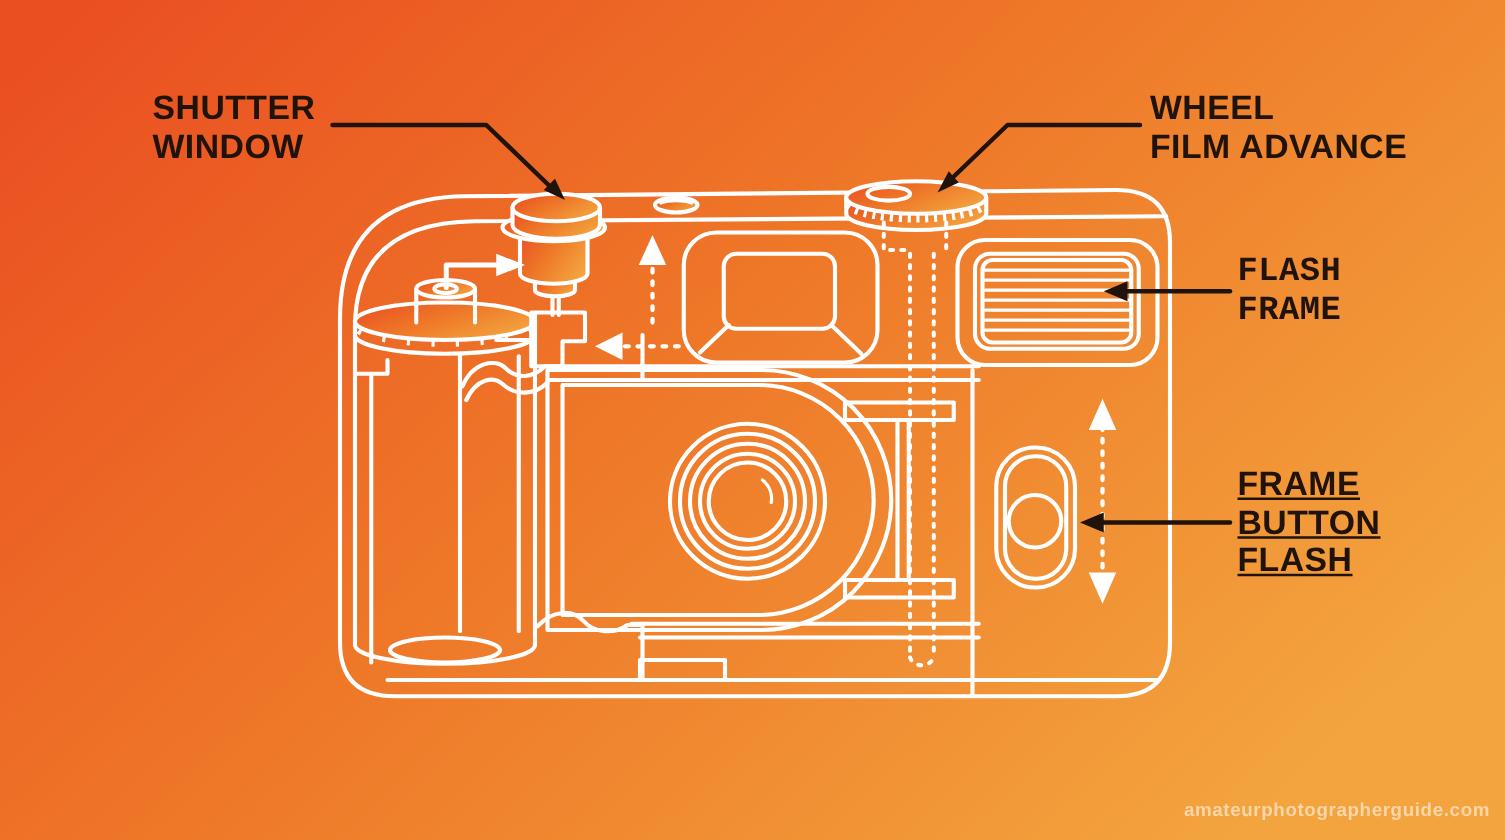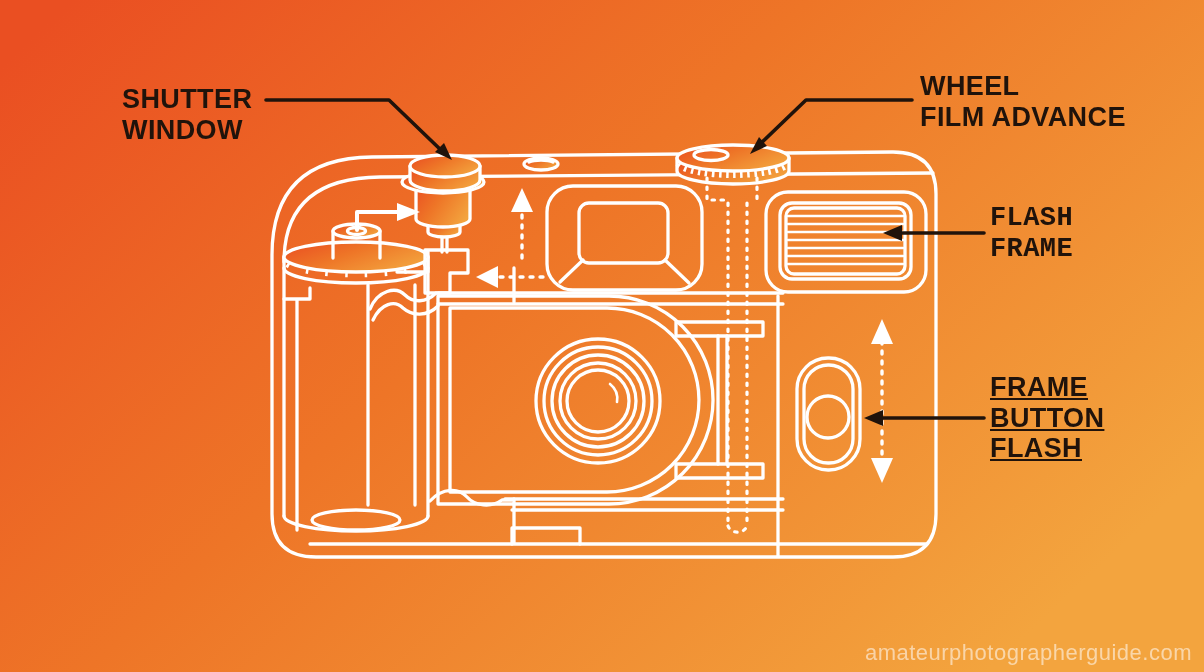--- a/index.html
+++ b/index.html
@@ -13,22 +13,22 @@
     line-height:1.13;
     letter-spacing:.4px;
     color:#20130b;
     white-space:nowrap;
     font-family:"Liberation Sans",sans-serif;
   }
   .watermark{
     position:absolute;
     top:640px;
     right:12px;
-    font-size:22px;
-    font-weight:400;
+    font-size:15px;
+    font-weight:700;
     letter-spacing:.5px;
     color:rgba(255,255,255,0.55);
     font-family:"Liberation Sans",sans-serif;
   }
 </style>
 </head>
 <body>
 
 <div class="stage">
 
@@ -188,21 +188,21 @@
       <path d="M 984,233 L 899,233"></path>
       <polygon points="883,233 902,225 902,241" fill="#20130b" stroke="none"></polygon>
     </g>
     <g>
       <path d="M 984,418 L 880,418"></path>
       <polygon points="864,418 883,410 883,426" fill="#20130b" stroke="none"></polygon>
     </g>
   </g>
 </svg>
 
-  <div class="label" style="left:122px;top:71px;margin-top:13px;">
+  <div class="label" style="left:122px;top:71px;">
     <div>SHUTTER</div>
     <div>WINDOW</div>
   </div>
 
   <div class="label" style="left:920px;top:71px;">
     <div>WHEEL</div>
     <div>FILM ADVANCE</div>
   </div>
 
   <div class="label" style="left:990px;top:203px;font-family:Liberation Mono, monospace;">

